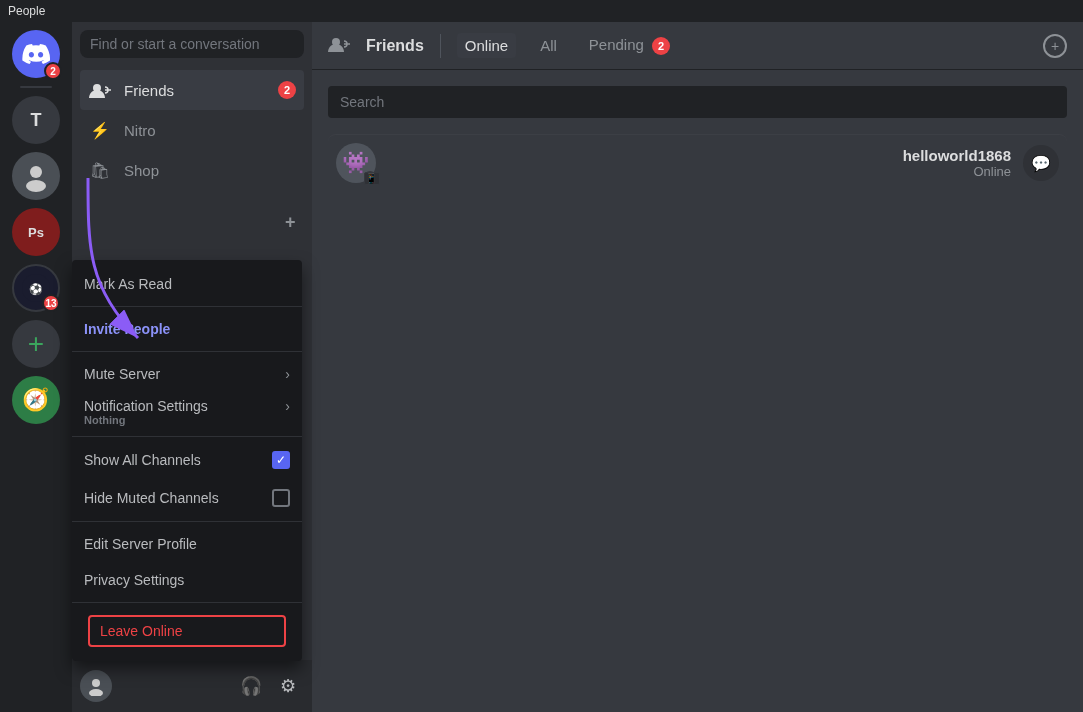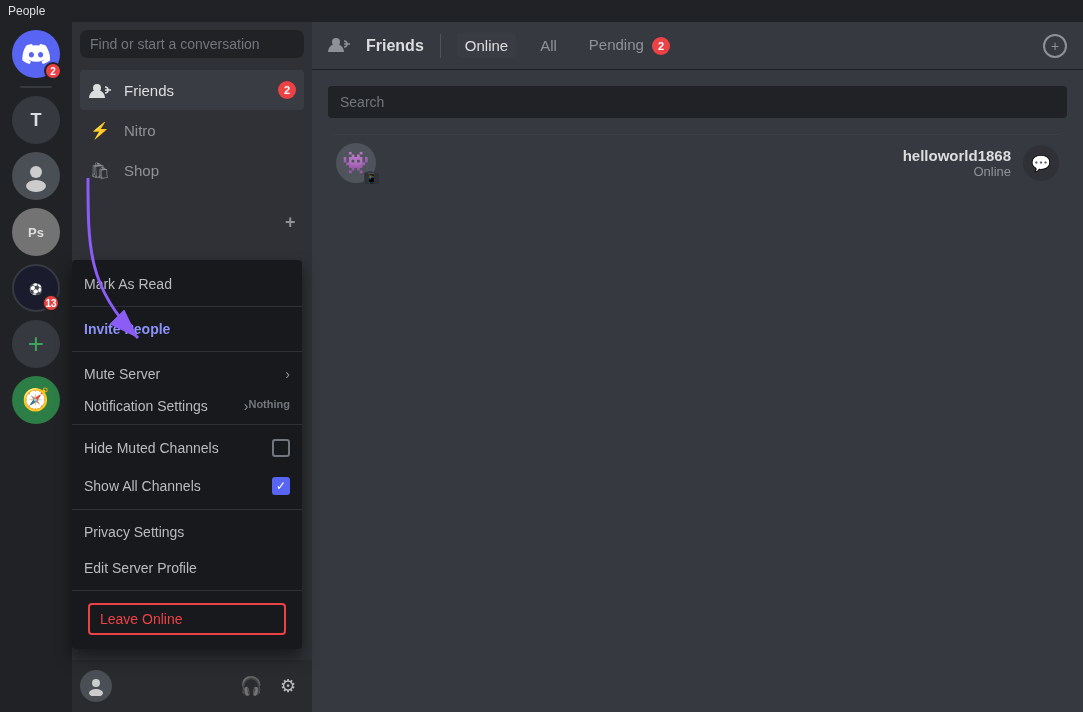--- a/index.html
+++ b/index.html
@@ -511,21 +511,21 @@
     </div>
 
     <div class="server-icon user-avatar" style="background: #4a4f55; overflow:hidden;">
 
       <svg width="32" height="32" viewBox="0 0 32 32">
         <circle cx="16" cy="12" r="6" fill="#ccc"></circle>
         <ellipse cx="16" cy="26" rx="10" ry="6" fill="#ccc"></ellipse>
       </svg>
     </div>
 
-    <div class="server-icon text-icon ps-avatar" style="background:#737373; color:#dcddde; font-size:13px; font-weight:bold;">
+    <div class="server-icon text-icon ps-avatar" style="background:#7f1d1d; color:#dcddde; font-size:13px; font-weight:bold;">
       <span>Ps</span>
     </div>
 
     <div class="server-icon dark-circle badge-13" style="background:#1a1c2e; border-radius:50%;">
       <div style="width:100%;height:100%;display:flex;align-items:center;justify-content:center;color:#aaa;font-size:11px;border-radius:50%;">
         <svg width="32" height="32" viewBox="0 0 32 32">
           <circle cx="16" cy="16" r="14" fill="#1a1c2e"></circle>
           <text x="50%" y="55%" text-anchor="middle" dominant-baseline="middle" fill="#888" font-size="11">⚽</text>
         </svg>
       </div>
@@ -667,50 +667,50 @@
     <span>Invite People</span>
   </div>
 
   <div class="context-menu-divider"></div>
 
   <div class="context-menu-item">
     <span>Mute Server</span>
     <span style="color:#8e9297;">›</span>
   </div>
 
-  <div class="context-menu-item" style="flex-direction:row;align-items:flex-start;padding:6px 12px;">
+  <div class="context-menu-item" style="flex-direction:column;align-items:flex-start;padding:6px 12px;">
     <div style="display:flex;align-items:center;justify-content:space-between;width:100%;">
       <span>Notification Settings</span>
       <span style="color:#8e9297;">›</span>
     </div>
     <span style="font-size:11px;color:#72767d;font-weight:bold;">Nothing</span>
   </div>
 
   <div class="context-menu-divider"></div>
-
-  <div class="context-menu-item">
-    <span>Hide Muted Channels</span>
-    <div class="checkbox-empty"></div>
-  </div>
 
   <div class="context-menu-item">
     <span>Show All Channels</span>
     <div class="checkbox-checked">
       <span>✓</span>
     </div>
   </div>
 
+  <div class="context-menu-item">
+    <span>Hide Muted Channels</span>
+    <div class="checkbox-empty"></div>
+  </div>
+
   <div class="context-menu-divider"></div>
+
+  <div class="context-menu-item">
+    <span>Edit Server Profile</span>
+  </div>
 
   <div class="context-menu-item">
     <span>Privacy Settings</span>
-  </div>
-
-  <div class="context-menu-item">
-    <span>Edit Server Profile</span>
   </div>
 
   <div class="context-menu-divider"></div>
 
   <div style="padding: 4px 8px;">
     <div class="leave-server-border">
       <span>Leave Online</span>
     </div>
   </div>
 

